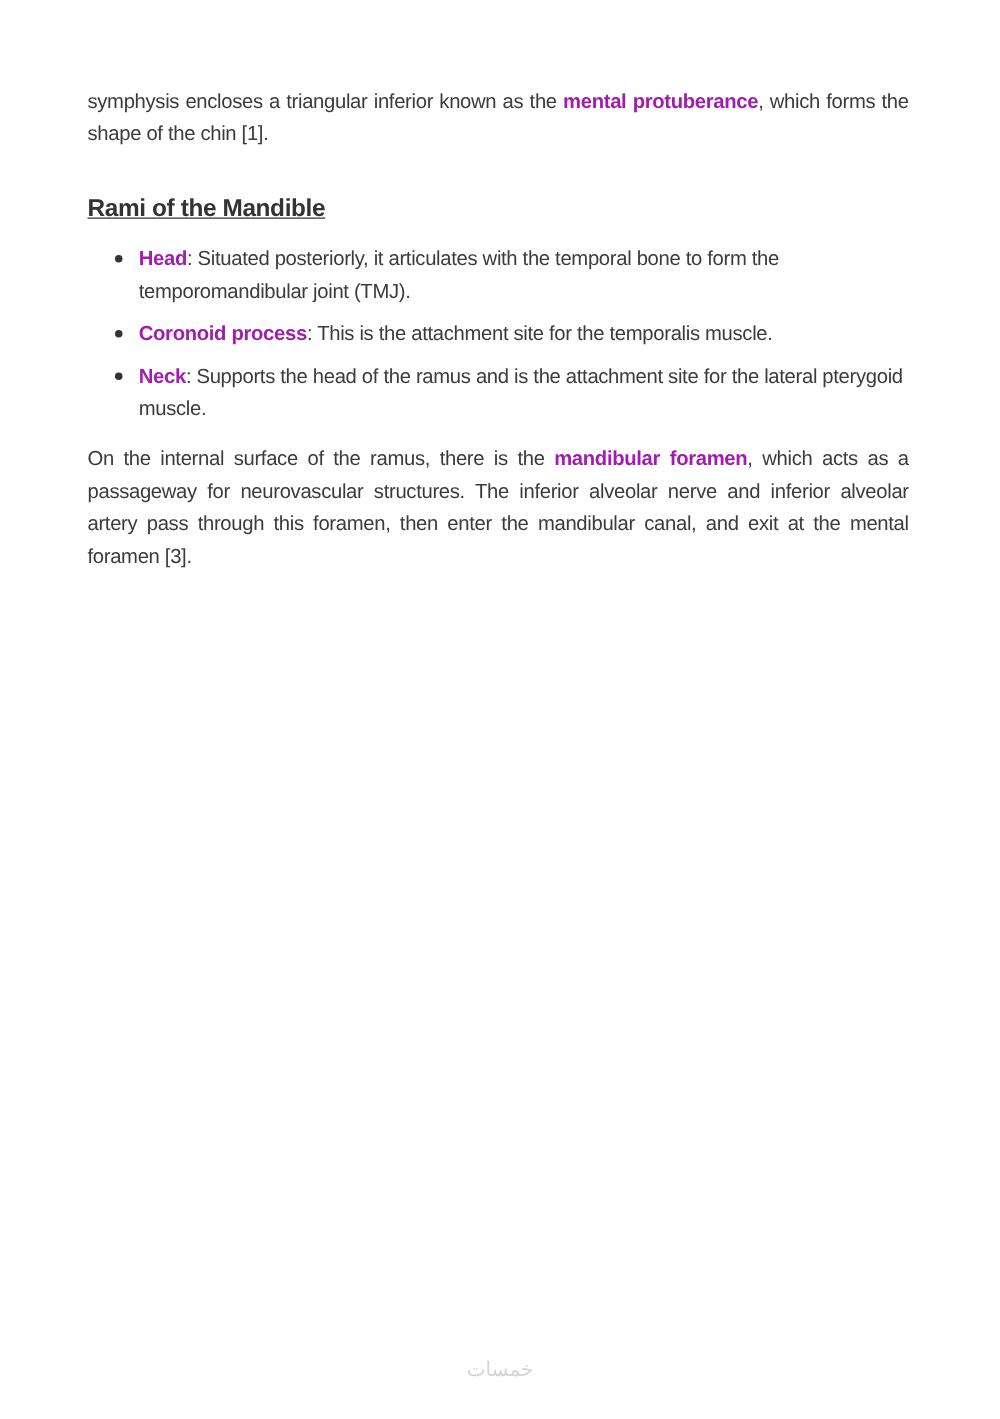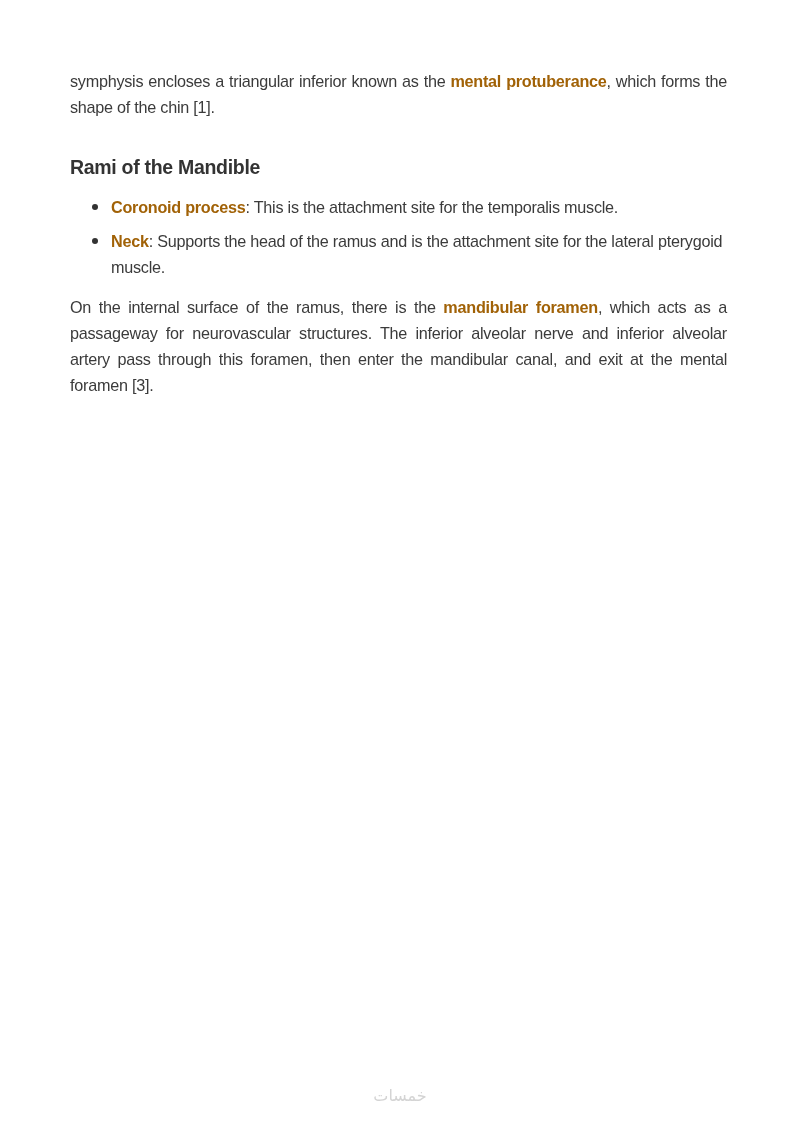--- a/index.html
+++ b/index.html
@@ -4,24 +4,24 @@
 <style>
   html, body { margin: 0; padding: 0; background: #ffffff; }
   body { width: 800px; height: 1135px; position: relative; overflow: hidden; }
   .page {
     position: absolute; left: 70px; top: 68px; width: 657px;
     font-family: "Liberation Sans", sans-serif;
     font-size: 16.2px; line-height: 26px; color: #3b3b3b;
     letter-spacing: -0.25px;
   }
   p { margin: 0 0 16px 0; text-align: justify; }
-  b { font-weight: bold; color: #a16207; }
+  b { font-weight: bold; color: #a21caf; }
   h2 {
     margin: 34px 0 14px 0; font-size: 19.5px; line-height: 26px;
-    font-weight: bold; color: #333333; letter-spacing: -0.3px;
+    font-weight: bold; color: #333333; letter-spacing: -0.3px; text-decoration: underline;
   }
   ul { margin: 0 0 14px 0; padding-left: 41px; list-style: none; }
   li { position: relative; margin: 0 0 8px 0; }
   li .bullet {
     position: absolute; left: -19px; top: 10px; width: 6px; height: 6px;
     border-radius: 50%; background: #333333;
   }
   .footer-logo {
     position: absolute; top: 1086px; left: 0; width: 800px; text-align: center;
     font-family: "DejaVu Sans", sans-serif; font-size: 16px; color: #d4d4d4;
@@ -32,20 +32,21 @@
 <body>
 
 <div class="page">
   <p><span>symphysis encloses a triangular inferior known as the </span><b>mental protuberance</b><span>, which forms the shape of the chin [1].</span></p>
 
 
   <h2>Rami of the Mandible</h2>
 
 
   <ul>
+    <li><span class="bullet"></span><b>Head</b><span>: Situated posteriorly, it articulates with the temporal bone to form the temporomandibular joint (TMJ).</span></li>
     <li><span class="bullet"></span><b>Coronoid process</b><span>: This is the attachment site for the temporalis muscle.</span></li>
     <li><span class="bullet"></span><b>Neck</b><span>: Supports the head of the ramus and is the attachment site for the lateral pterygoid muscle.</span></li>
   </ul>
 
   <p><span>On the internal surface of the ramus, there is the </span><b>mandibular foramen</b><span>, which acts as a passageway for neurovascular structures. The inferior alveolar nerve and inferior alveolar artery pass through this foramen, then enter the mandibular canal, and exit at the mental foramen [3].</span></p>
 </div>
 
 <div class="footer-logo">خمسات</div>
 
 </body></html>

